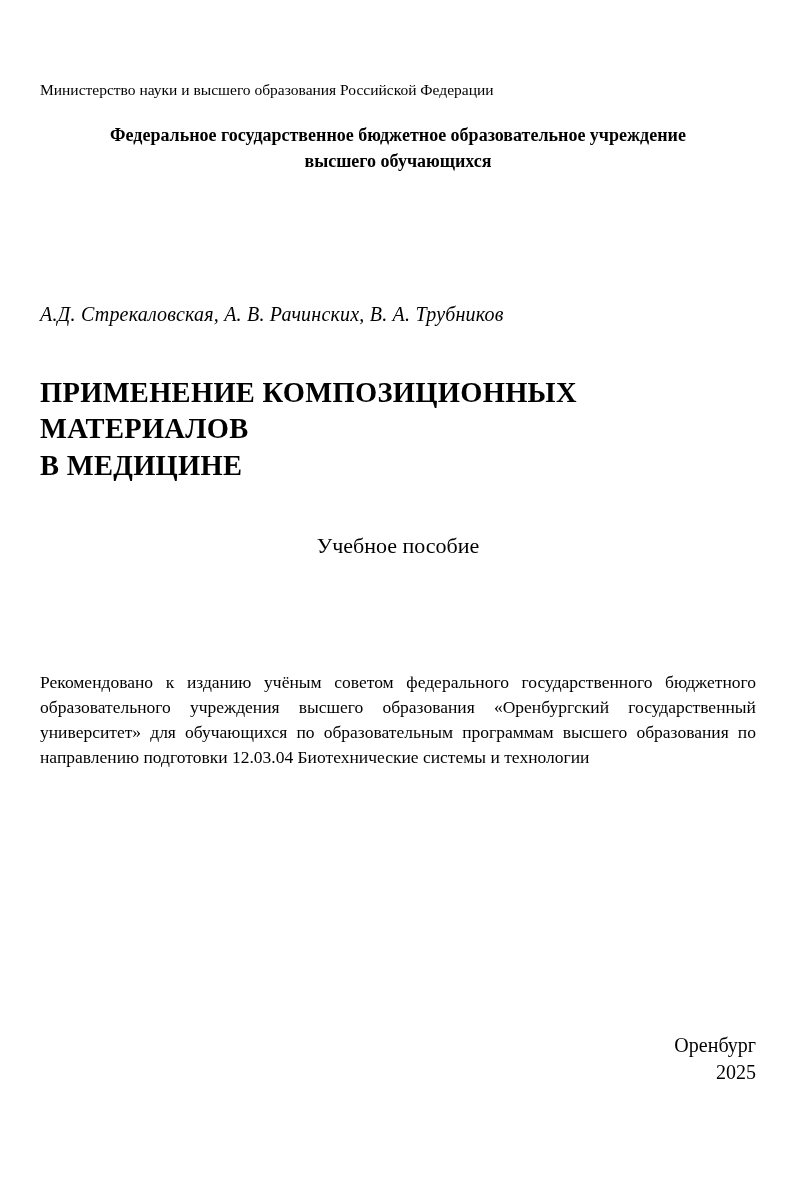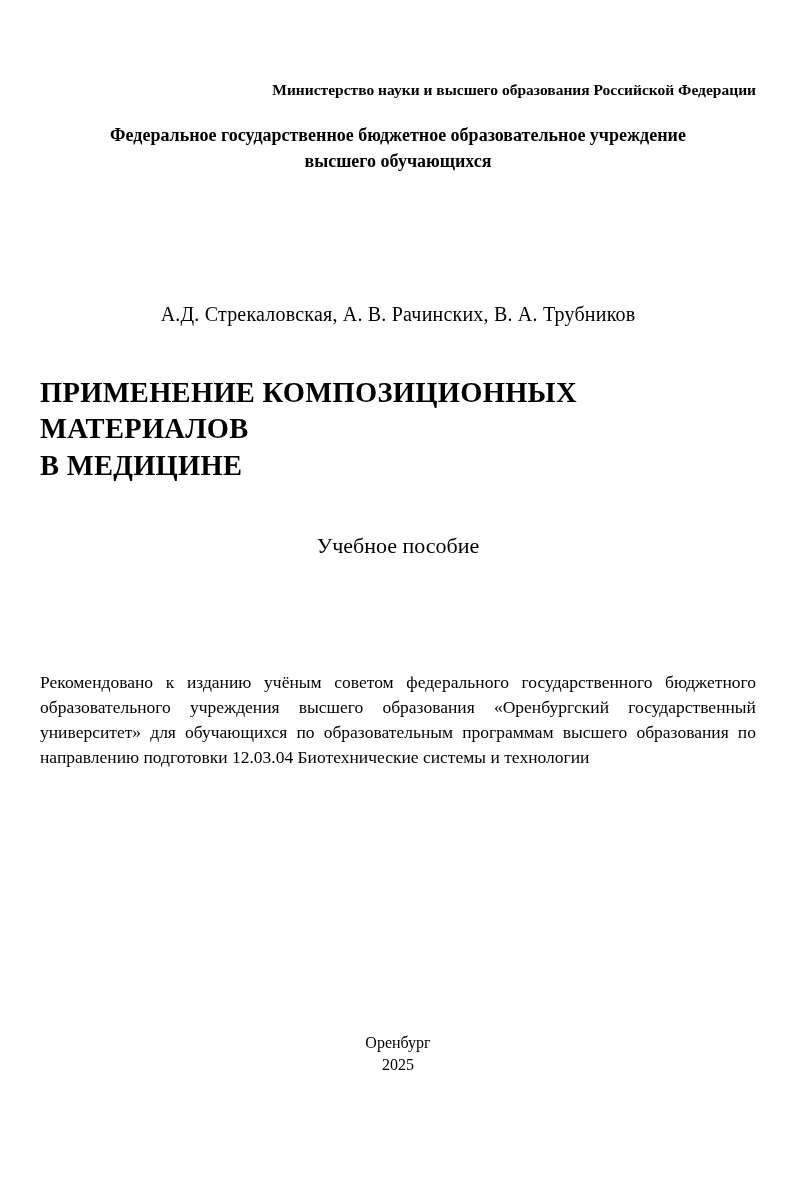--- a/index.html
+++ b/index.html
@@ -26,22 +26,22 @@
     width: 716px;
     height: 1182px;
   }
 
   
   .ministry {
     position: absolute;
     left: 0;
     top: 80px;
     width: 716px;
-    text-align: right;
-    font-weight: bold;
+    text-align: left;
+    font-weight: normal;
     font-size: 15.5px;
     line-height: 1.35;
   }
   .institution {
     position: absolute;
     left: 0;
     top: 122px;
     width: 716px;
     text-align: center;
     font-weight: bold;
@@ -51,23 +51,23 @@
   .institution .ln {
     display: block;
   }
 
   
   .authors {
     position: absolute;
     left: 0;
     top: 303px;
     width: 716px;
-    text-align: center;
     font-size: 20px;
     letter-spacing: 0.2px;
+    font-style: italic;
   }
 
   
   .title {
     position: absolute;
     left: 0;
     top: 375px;
     width: 716px;
     text-align: left;
     font-weight: bold;
@@ -101,22 +101,22 @@
     line-height: 1.42;
     hyphens: none;
   }
 
   
   .imprint {
     position: absolute;
     left: 0;
     top: 1032px;
     width: 716px;
-    text-align: center;
-    font-size: 16px;
+    text-align: right;
+    font-size: 20px;
     line-height: 1.35;
   }
   .imprint .ln {
     display: block;
   }
 </style>
 </head>
 <body>
 
 <div class="page">

